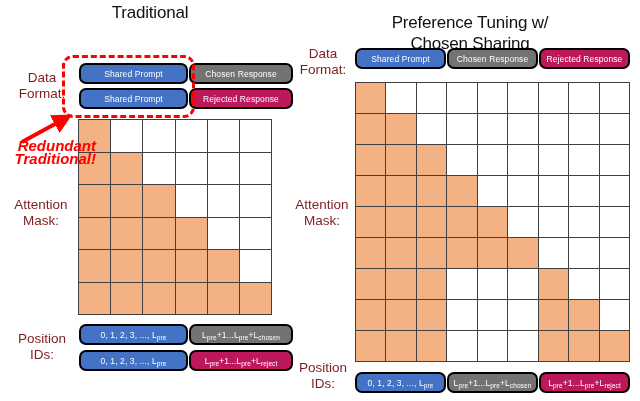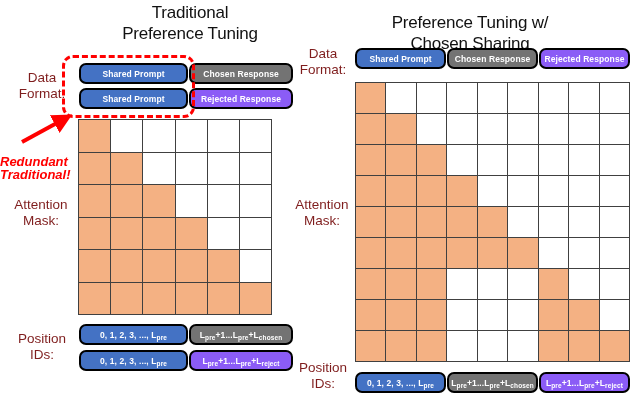--- a/index.html
+++ b/index.html
@@ -11,69 +11,68 @@
   .panel{position:absolute;top:0;height:401px;}
   #panel-left{left:0;width:300px;}
   #panel-right{left:300px;width:340px;}
 
   .title{
     position:absolute;text-align:center;width:100%;
     font-size:17px;line-height:21px;color:#111;
     font-family:"Liberation Sans", sans-serif;font-weight:400;
     letter-spacing:-0.2px;
   }
-  #title-left{top:2px;padding-left:40px;}
+  #title-left{top:2px;}
   #title-right{top:12px;}
   .title .l2{display:block;}
 
   .row-label{
     position:absolute;text-align:center;
     font-size:13.5px;line-height:16px;color:#7f1d1d;
   }
 
   
   .pillrow{position:absolute;display:flex;}
   .pill{
     border:2.5px solid #000;border-radius:7px;
-    color:#fff;font-size:8.5px;font-weight:bold;
+    color:#fff;font-size:8.5px;font-weight:normal;
     display:flex;align-items:center;justify-content:center;
     box-sizing:border-box;white-space:nowrap;
     letter-spacing:.1px;overflow:hidden;
   }
   .pill.blue{background:#4472C4;}
   .pill.green{background:#737373;}
-  .pill.red{background:#8b5cf6;text-align:right;}
+  .pill.red{background:#be185d;text-align:right;}
   .pill sub{font-size:6.5px;vertical-align:baseline;position:relative;top:2px;}
 
   
   .grid{position:absolute;display:grid;box-sizing:border-box;
         border-top:1.5px solid #404040;border-left:1.5px solid #404040;}
   .cell{box-sizing:border-box;border-right:1.5px solid #404040;
         border-bottom:1.5px solid #404040;background:#ffffff;}
   .cell.on{background:#F4B183;}
 
   
   #redundant-box{
     position:absolute;border:3px dashed #FF0000;border-radius:11px;
     box-sizing:border-box;pointer-events:none;
   }
   #redundant-label{
     position:absolute;color:#FF0000;font-style:italic;font-weight:bold;
-    font-size:13px;line-height:12.5px;text-align:left;margin-top:16px;
+    font-size:15px;line-height:12.5px;text-align:right;
   }
   #redundant-arrow{position:absolute;}
 </style>
 </head>
 <body>
 
 <div class="panel" id="panel-left">
 
   <div class="title" id="title-left">
     <span class="l1">Traditional</span>
-    <span class="l2">Preference Tuning</span>
   </div>
 
   <div class="row-label" style="left:6px;top:70px;width:72px;">
     <div>Data</div>
     <div>Format:</div>
   </div>
 
   <div class="row-label" style="left:4px;top:197px;width:74px;">
     <div>Attention</div>
     <div>Mask:</div>

